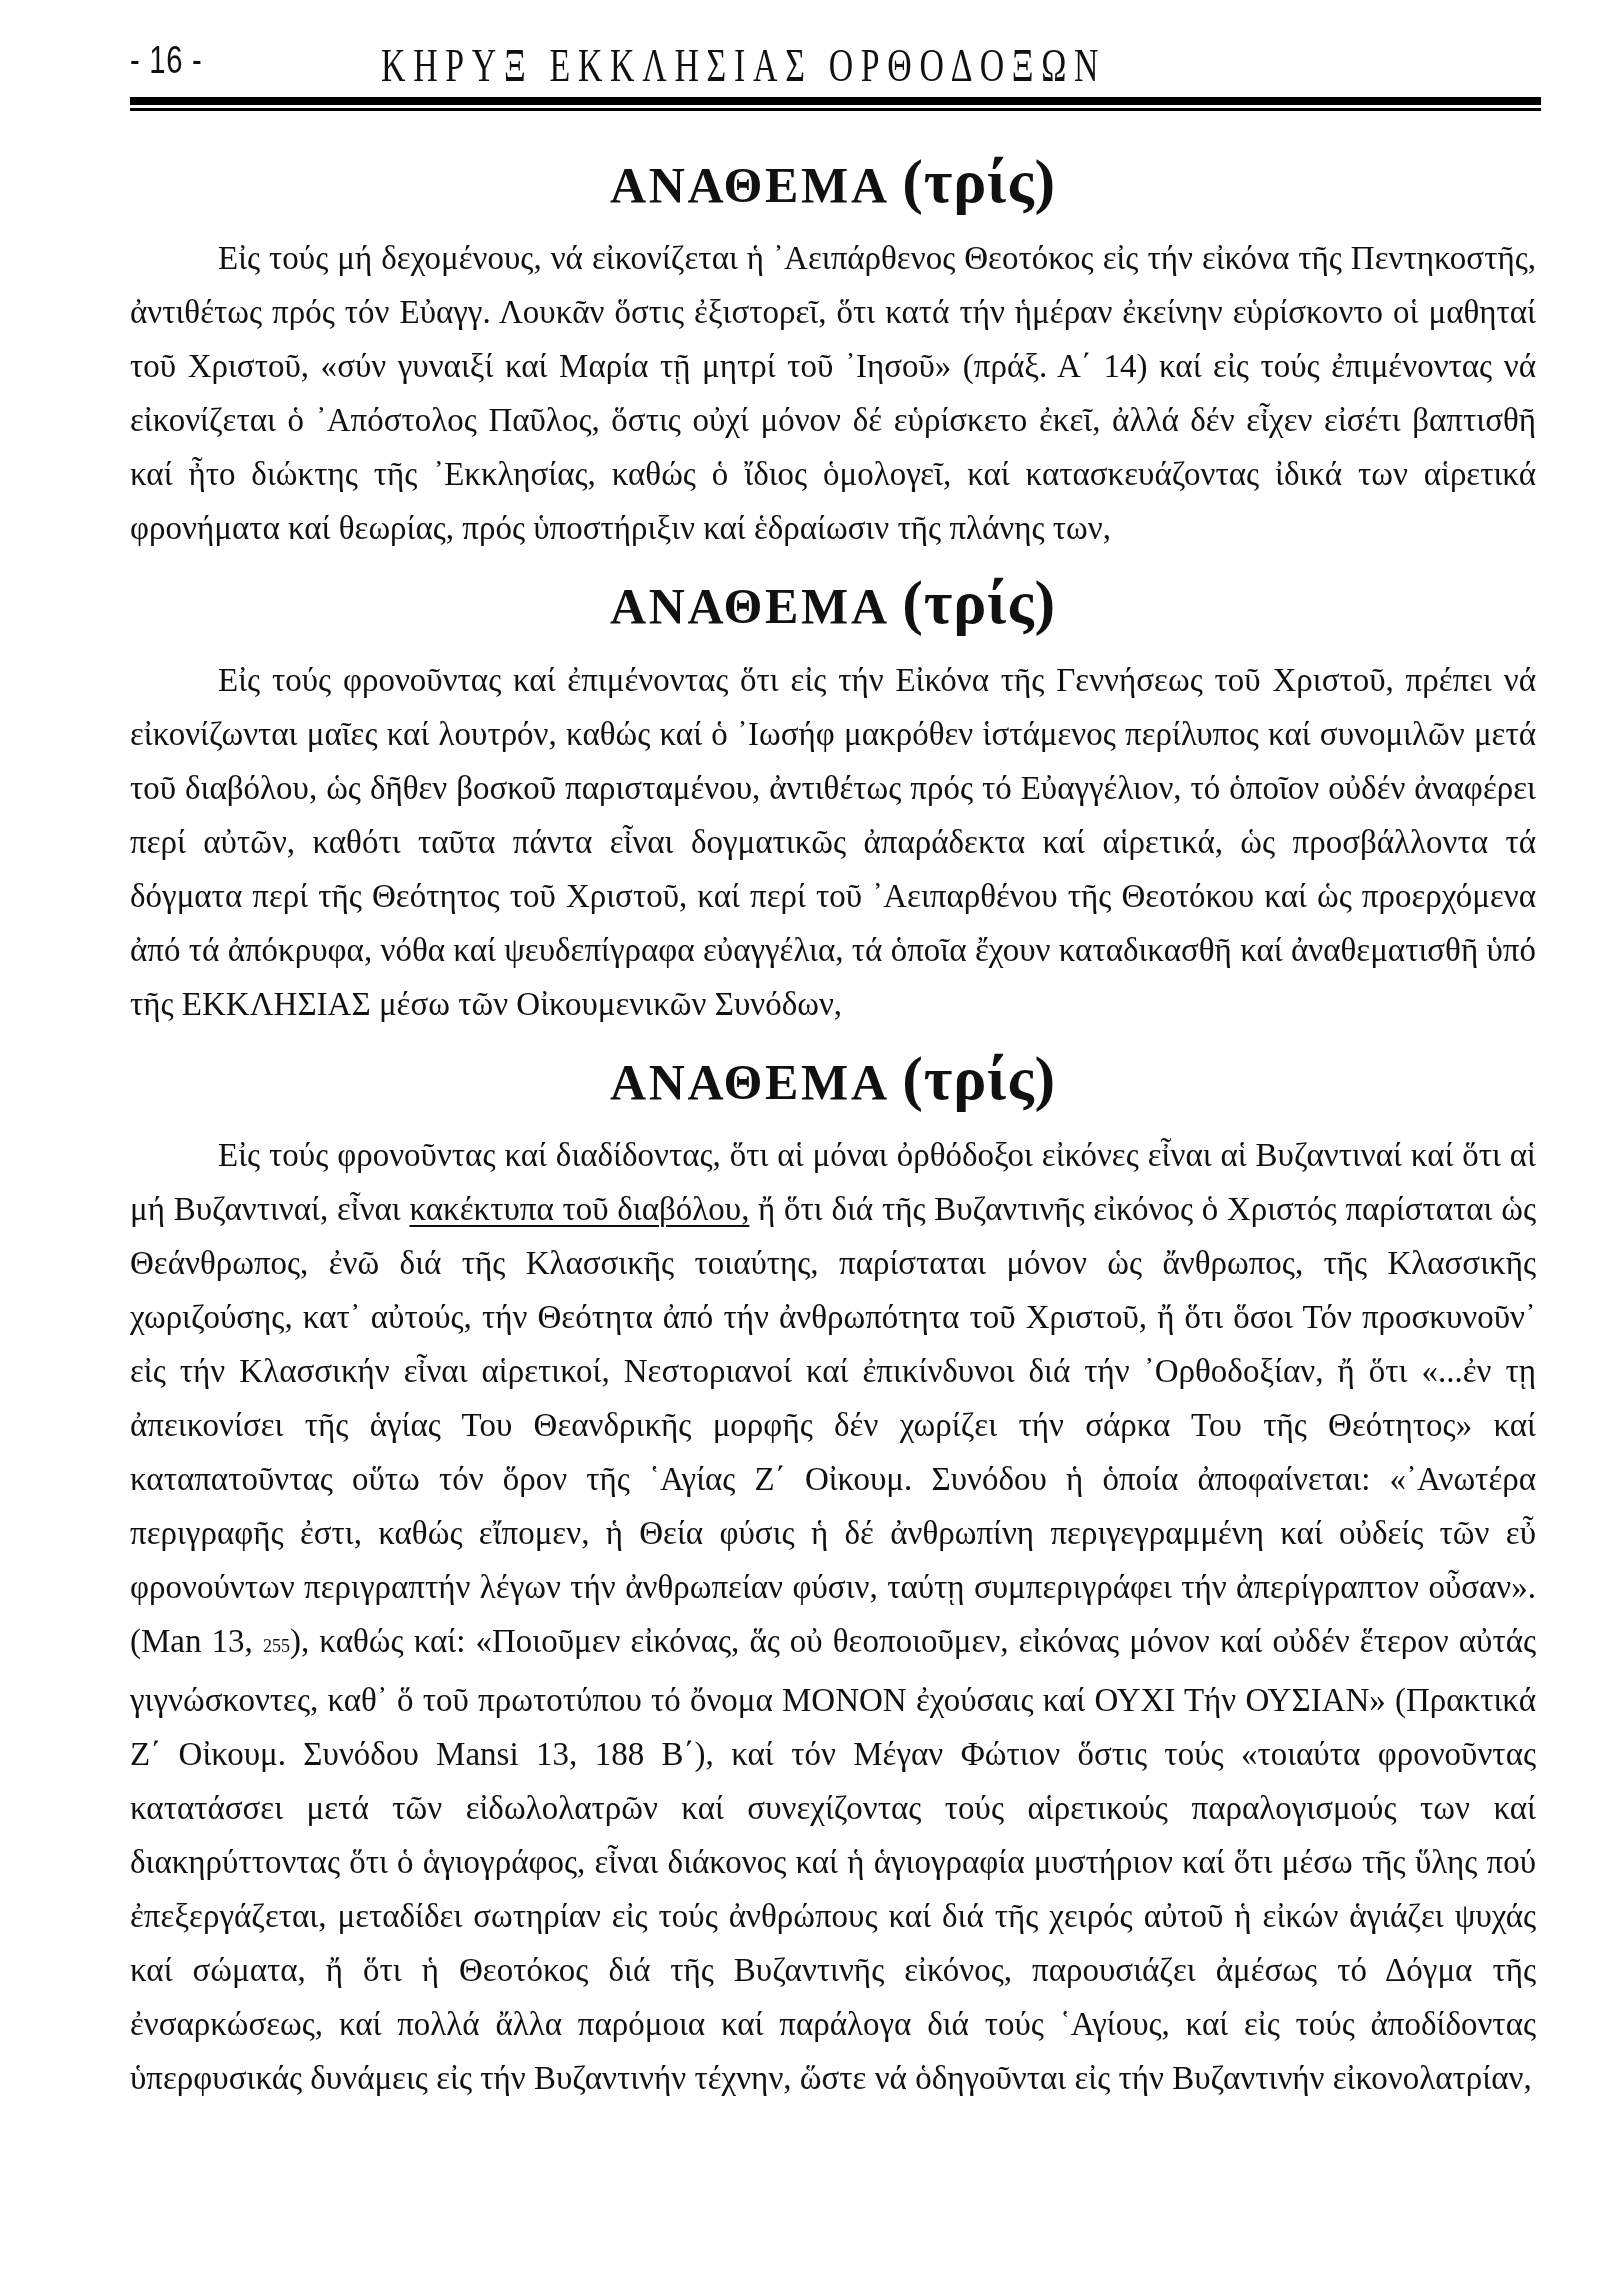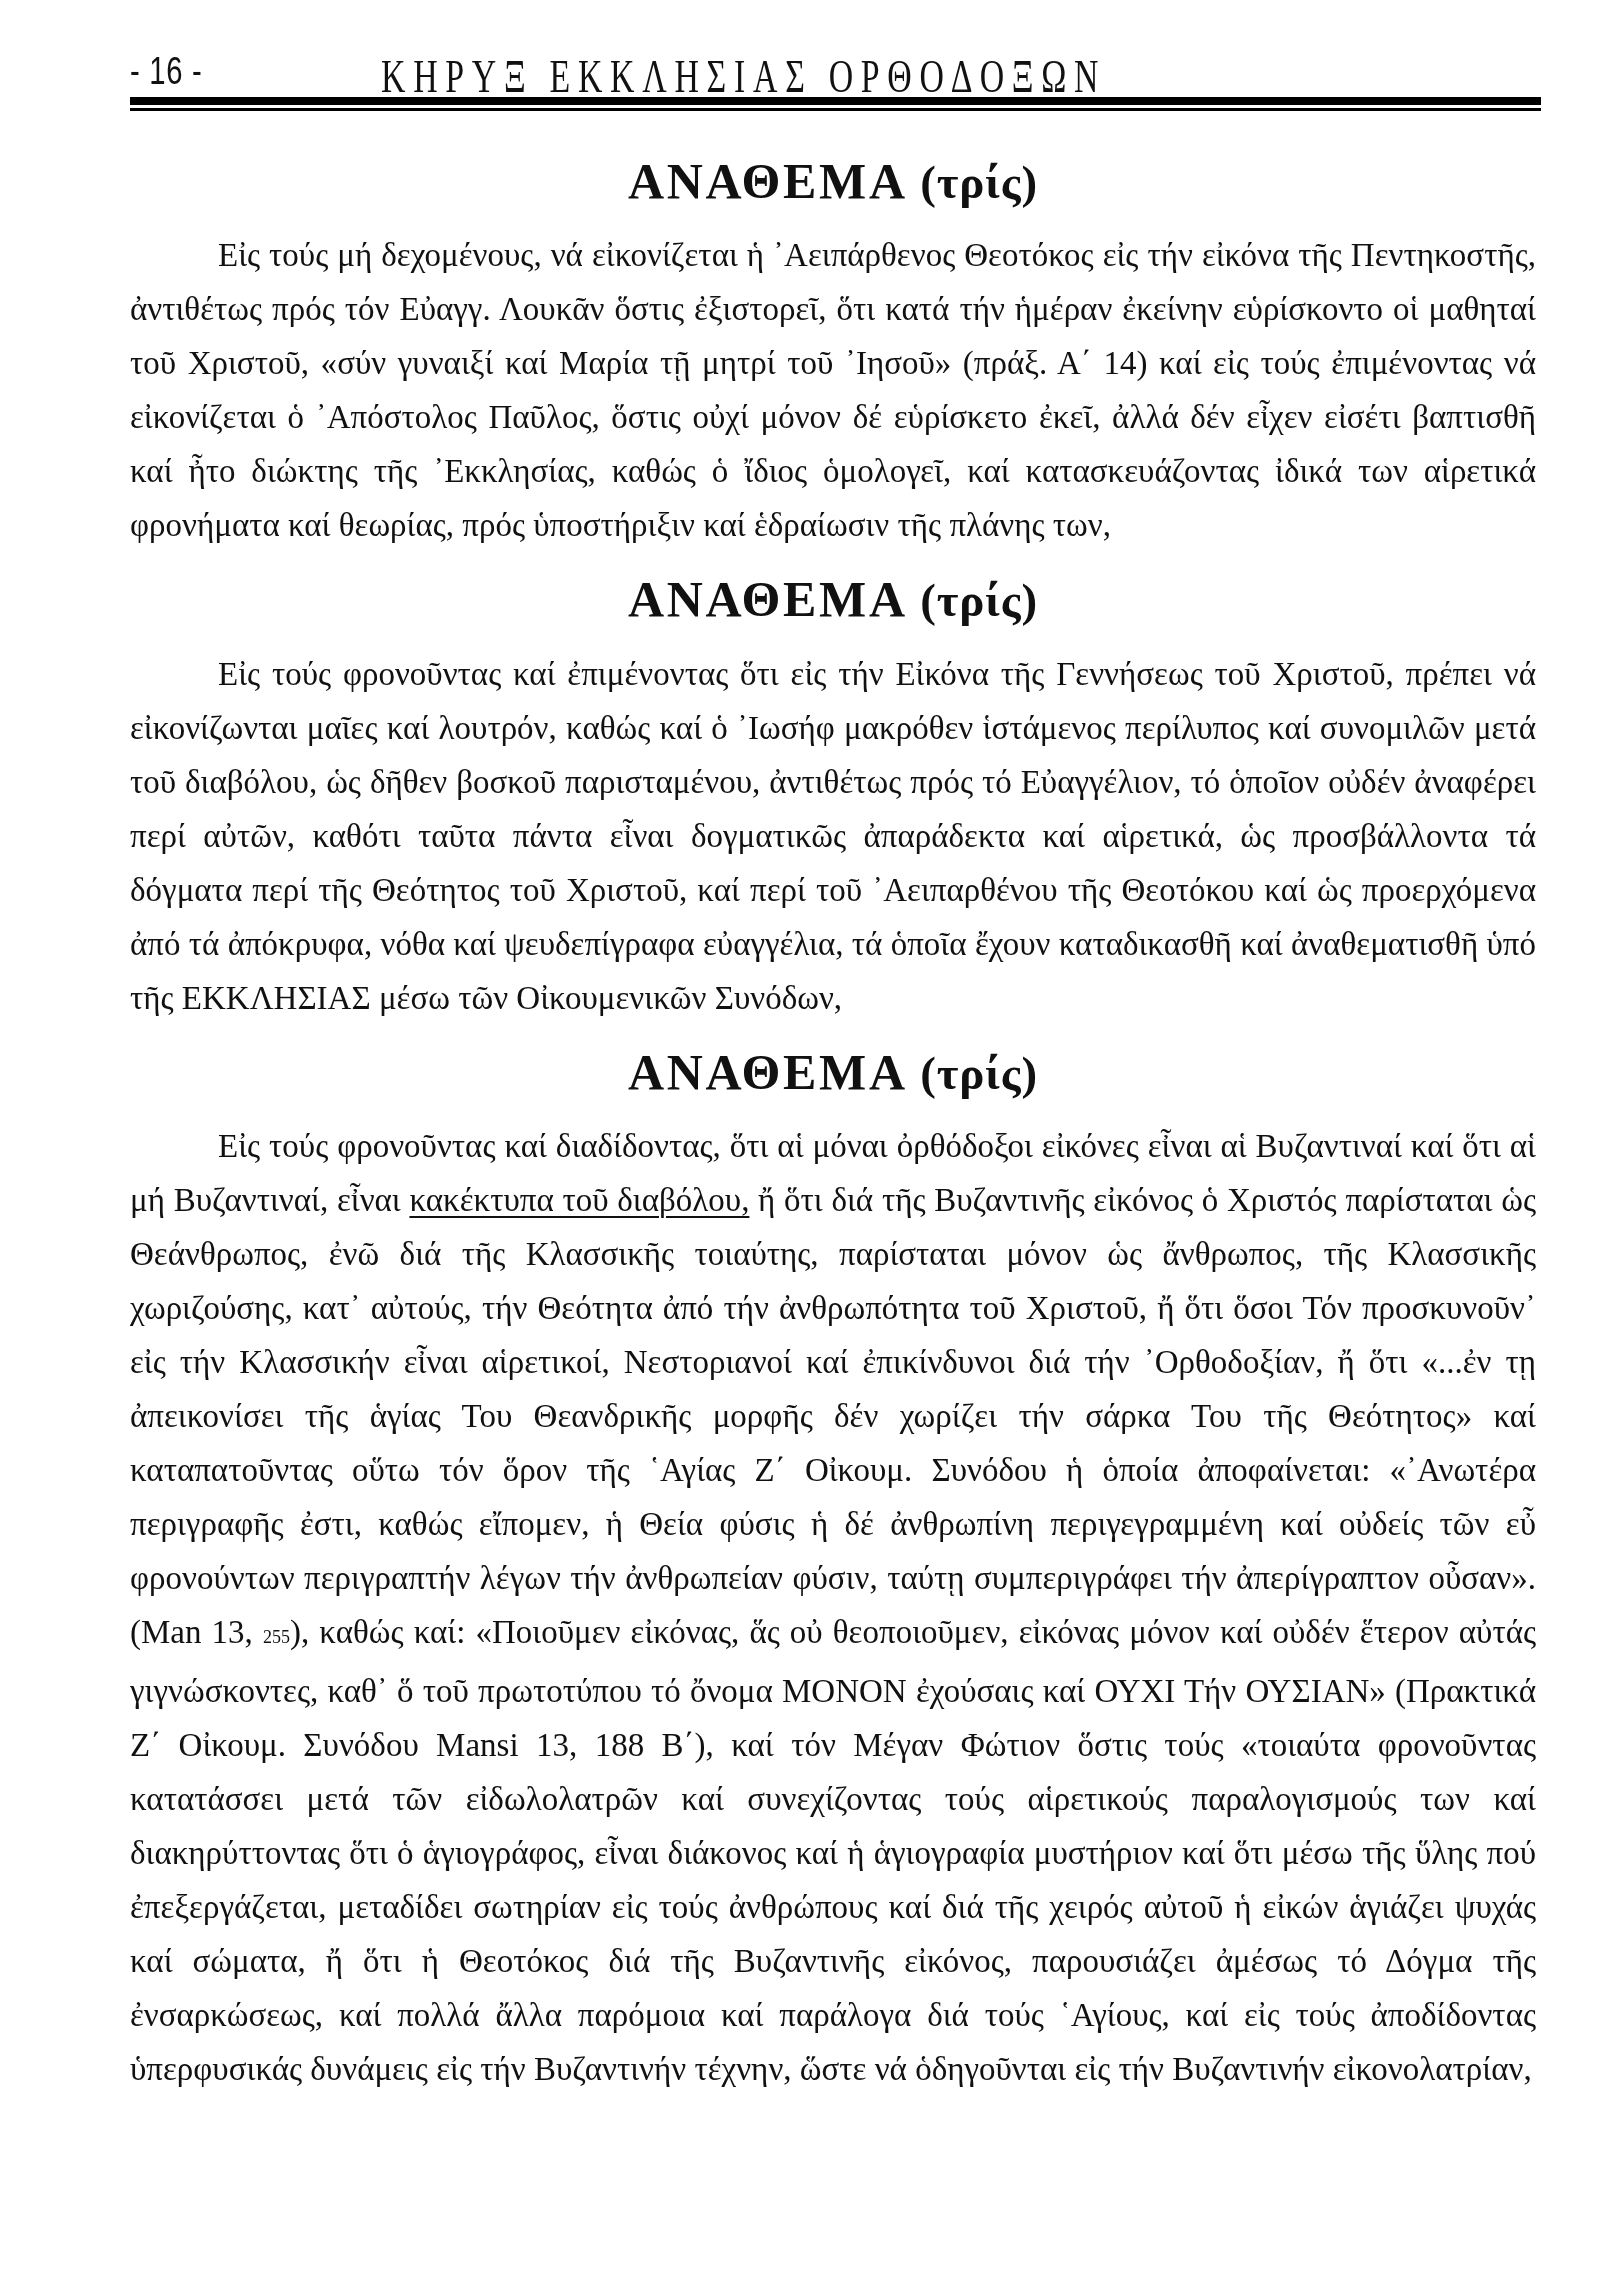--- a/index.html
+++ b/index.html
@@ -1,41 +1,41 @@
 <!DOCTYPE html>
 <html style="font-size:14.3px"><head>
 <meta charset="utf-8">
 <style>
   html, body { margin: 0; padding: 0; background: #ffffff; }
   body {
     width: 1622px; height: 2293px; position: relative; overflow: hidden;
     font-family: "Liberation Serif", "DejaVu Serif", serif; color: #111111;
   }
   .header {
-    position: absolute; left: 130px; top: 49px; width: 1411px; height: 54px;
+    position: absolute; left: 130px; top: 38px; width: 1411px; height: 54px;
   }
   .page-num {
     position: absolute; left: 0; top: 0; font-size: 39px; letter-spacing: 0.9px;
     font-family: "Liberation Sans Narrow", "Liberation Sans", sans-serif;
     transform: scaleX(0.75); transform-origin: left top;
   }
   .running-title {
     position: absolute; left: 251px; top: 0; font-size: 47px; letter-spacing: 10.7px;
     font-family: "Liberation Serif", serif; transform: scaleX(0.72); transform-origin: left top;
     white-space: nowrap;
   }
   .rule-thick { position: absolute; left: 130px; top: 97px; width: 1411px; height: 8px; background: #000; }
   .rule-thin { position: absolute; left: 130px; top: 108px; width: 1411px; height: 2.7px; background: #000; }
 
   .content { position: absolute; left: 130px; top: 134px; width: 1406px; }
   .heading {
     text-align: center; font-weight: bold; font-size: 50px; letter-spacing: 2.7px;
     margin: 16px 0 14.3px 0; line-height: 63px;
   }
-  .heading .paren { font-size: 47px; letter-spacing: 0.9px; }
+  .heading .paren { font-size: 62px; letter-spacing: 0.9px; }
   .para {
     font-size: 33px; line-height: 54px; text-align: justify; text-align-last: left;
     text-indent: 88px; margin: 0;
   }
   .para b { font-weight: normal; }
   .para u { text-decoration: underline; text-decoration-thickness: 1.8px; text-underline-offset: 4.5px; }
   .small { font-size: 18px; }
 </style>
 </head>
 <body>

